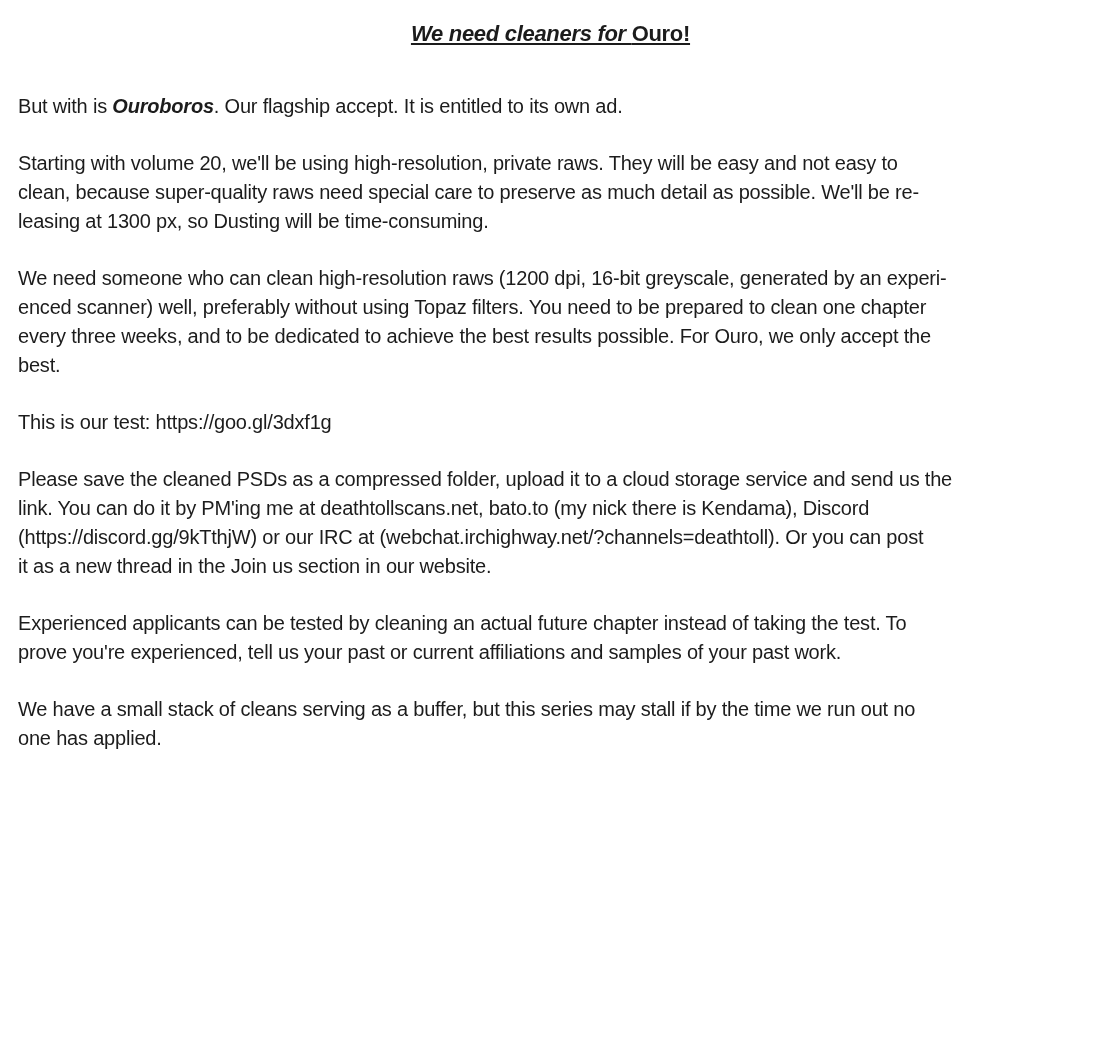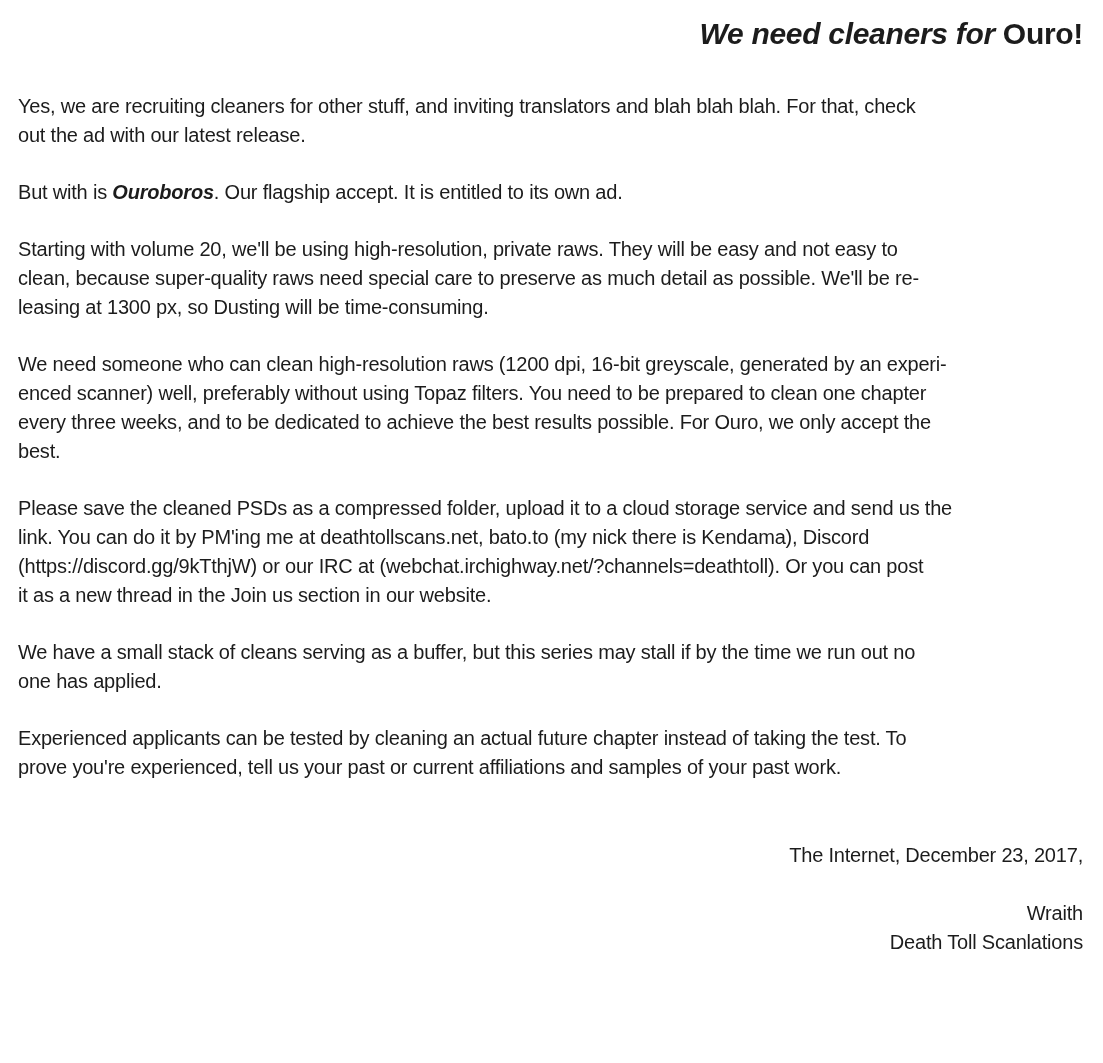--- a/index.html
+++ b/index.html
@@ -16,26 +16,27 @@
   }
   .page {
     box-sizing: border-box;
     width: 1103px;
     height: 1063px;
     padding: 12px 20px 0 18px;
     overflow: hidden;
   }
   .title {
     margin: 0 0 36px 0;
-    font-size: 30px;
+    font-size: 22px;
     line-height: 44px;
     font-weight: 700;
-    text-align: right;
+    text-align: center;
     letter-spacing: -0.3px;
     white-space: pre;
+    text-decoration: underline;
   }
   .title .t-italic {
     font-style: italic;
   }
   .para {
     margin: 0 0 28px 0;
     font-size: 20px;
     line-height: 29px;
     white-space: pre;
     letter-spacing: -0.2px;
@@ -59,45 +60,39 @@
     margin: 0 0 29px 0 !important;
   }
 </style>
 </head>
 <body>
 
 <div class="page">
 
   <h1 class="title"><span class="t-italic">We need cleaners for </span><span>Ouro!</span></h1>
 
-  <p class="para">Yes, we are recruiting cleaners for other stuff, and inviting translators and blah blah blah. For that, check
-out the ad with our latest release.</p>
 
   <p class="para"><span>But with is </span><span class="bold-italic">Ouroboros</span><span>. Our flagship accept. It is entitled to its own ad.</span></p>
 
   <p class="para">Starting with volume 20, we'll be using high-resolution, private raws. They will be easy and not easy to
 clean, because super-quality raws need special care to preserve as much detail as possible. We'll be re-
 leasing at 1300 px, so Dusting will be time-consuming.</p>
 
   <p class="para">We need someone who can clean high-resolution raws (1200 dpi, 16-bit greyscale, generated by an experi-
 enced scanner) well, preferably without using Topaz filters. You need to be prepared to clean one chapter
 every three weeks, and to be dedicated to achieve the best results possible. For Ouro, we only accept the
 best.</p>
 
+  <p class="para"><span>This is our test: </span><span>https://goo.gl/3dxf1g</span></p>
 
   <p class="para">Please save the cleaned PSDs as a compressed folder, upload it to a cloud storage service and send us the
 link. You can do it by PM'ing me at deathtollscans.net, bato.to (my nick there is Kendama), Discord
 (https://discord.gg/9kTthjW) or our IRC at (webchat.irchighway.net/?channels=deathtoll). Or you can post
 it as a new thread in the Join us section in our website.</p>
 
+  <p class="para">Experienced applicants can be tested by cleaning an actual future chapter instead of taking the test. To
+prove you're experienced, tell us your past or current affiliations and samples of your past work.</p>
+
   <p class="para">We have a small stack of cleans serving as a buffer, but this series may stall if by the time we run out no
 one has applied.</p>
 
-  <p class="para">Experienced applicants can be tested by cleaning an actual future chapter instead of taking the test. To
-prove you're experienced, tell us your past or current affiliations and samples of your past work.</p>
-
-  <div class="signature">
-    <p class="dateline">The Internet, December 23, 2017,</p>
-    <p>Wraith</p>
-    <p>Death Toll Scanlations</p>
-  </div>
 
 </div>
 
 </body></html>

